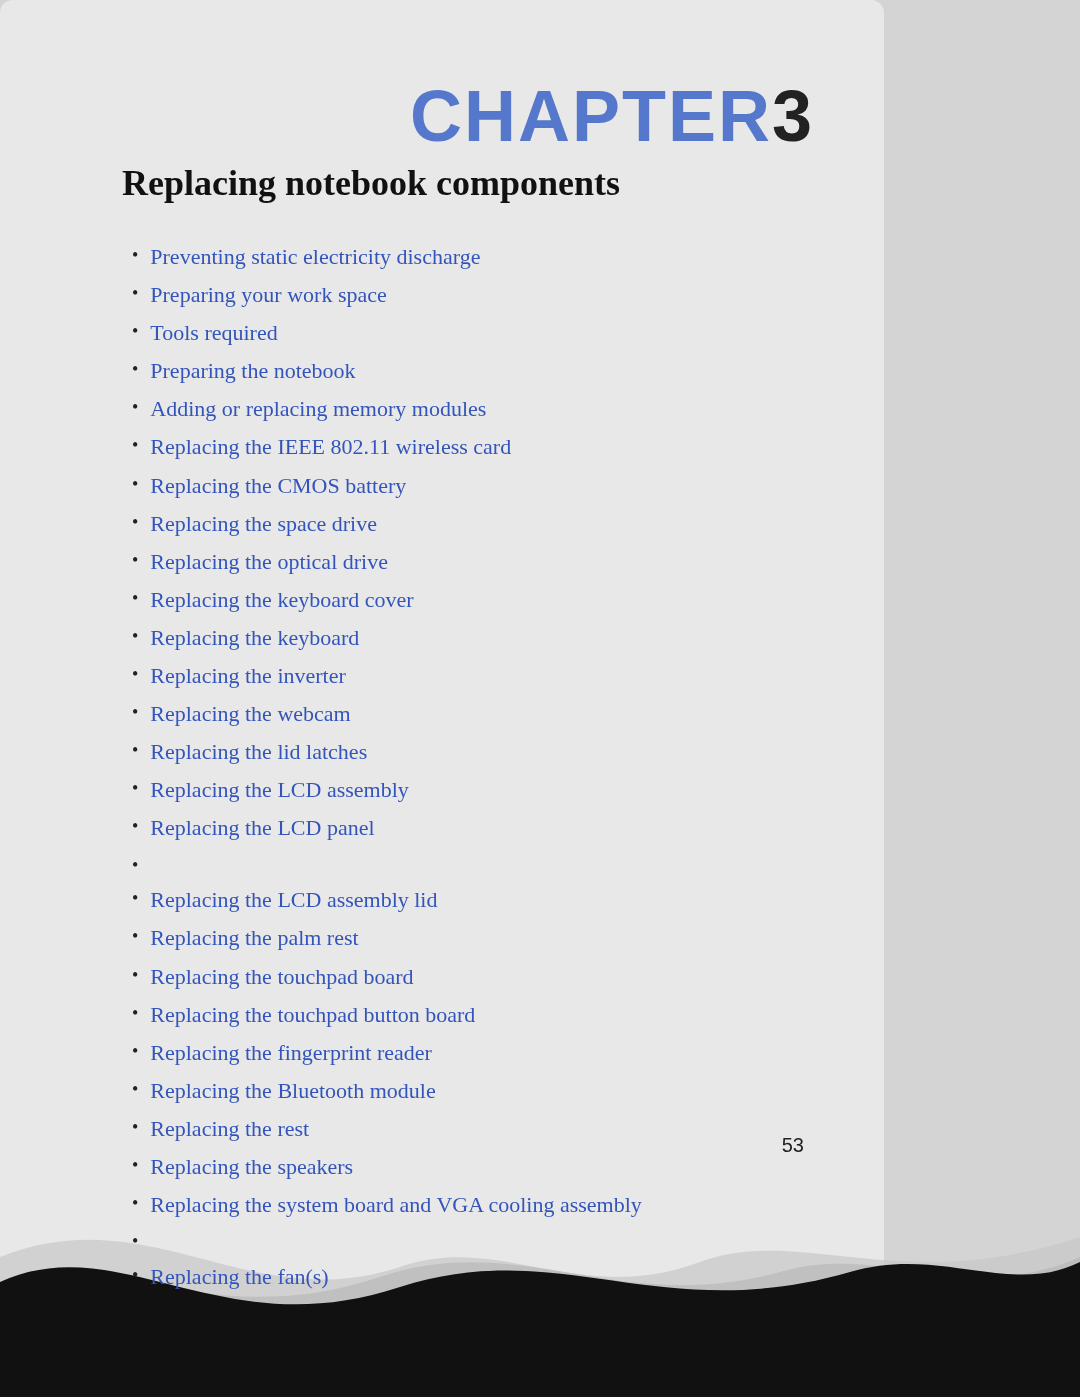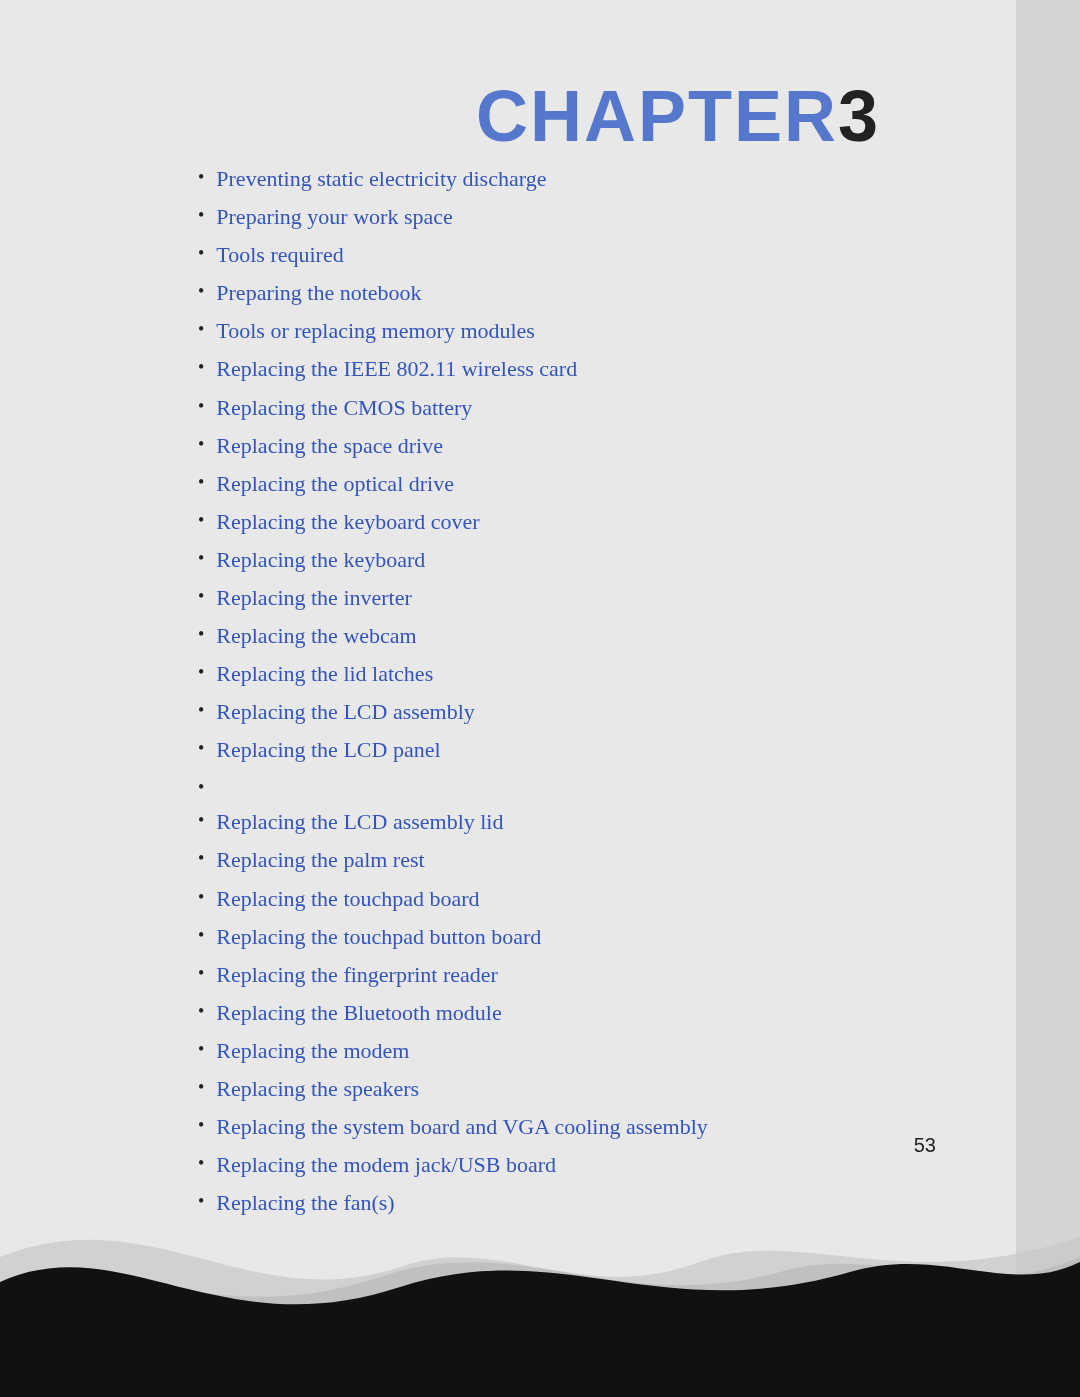--- a/index.html
+++ b/index.html
@@ -7,27 +7,28 @@
     body {
       width: 1080px;
       height: 1397px;
       background: #d4d4d4;
       font-family: Georgia, 'Times New Roman', serif;
       position: relative;
       overflow: hidden;
     }
 
     .page {
-      width: 1016px;
+      width: 884px;
       height: 1397px;
       background: #e8e8e8;
       position: relative;
       display: flex;
       flex-direction: column;
       align-items: center;
+      border-radius: 13px;
     }
 
     
     .bottom-wave {
       position: absolute;
       bottom: 0;
       left: 0;
       width: 100%;
       height: 220px;
     }
@@ -114,41 +115,42 @@
 <body>
 
 <div class="page">
 
   <div class="content-area">
 
     <div class="chapter-heading">
       <span class="chapter-word">CHAPTER</span><span class="chapter-number">3</span>
     </div>
 
+    <div class="chapter-title">Replacing notebook components</div>
 
     <ul class="toc-list">
     <li>
           <span class="bullet">•</span>
           <a class="toc-link" href="#">Preventing static electricity discharge</a>
         </li>
         <li>
           <span class="bullet">•</span>
           <a class="toc-link" href="#">Preparing your work space</a>
         </li>
         <li>
           <span class="bullet">•</span>
           <a class="toc-link" href="#">Tools required</a>
         </li>
         <li>
           <span class="bullet">•</span>
           <a class="toc-link" href="#">Preparing the notebook</a>
         </li>
         <li>
           <span class="bullet">•</span>
-          <a class="toc-link" href="#">Tools or replacing memory modules</a>
+          <a class="toc-link" href="#">Adding or replacing memory modules</a>
         </li>
         <li>
           <span class="bullet">•</span>
           <a class="toc-link" href="#">Replacing the IEEE 802.11 wireless card</a>
         </li>
         <li>
           <span class="bullet">•</span>
           <a class="toc-link" href="#">Replacing the CMOS battery</a>
         </li>
         <li>
@@ -209,33 +211,32 @@
         <li>
           <span class="bullet">•</span>
           <a class="toc-link" href="#">Replacing the fingerprint reader</a>
         </li>
         <li>
           <span class="bullet">•</span>
           <a class="toc-link" href="#">Replacing the Bluetooth module</a>
         </li>
         <li>
           <span class="bullet">•</span>
-          <a class="toc-link" href="#">Replacing the modem</a>
+          <a class="toc-link" href="#">Replacing the rest</a>
         </li>
         <li>
           <span class="bullet">•</span>
           <a class="toc-link" href="#">Replacing the speakers</a>
         </li>
         <li>
           <span class="bullet">•</span>
           <a class="toc-link" href="#">Replacing the system board and VGA cooling assembly</a>
         </li>
         <li>
           <span class="bullet">•</span>
-          <a class="toc-link" href="#">Replacing the modem jack/USB board</a>
         </li>
         <li>
           <span class="bullet">•</span>
           <a class="toc-link" href="#">Replacing the fan(s)</a>
         </li>
       </ul>
 
   </div>
 
   <div class="bottom-wave">

